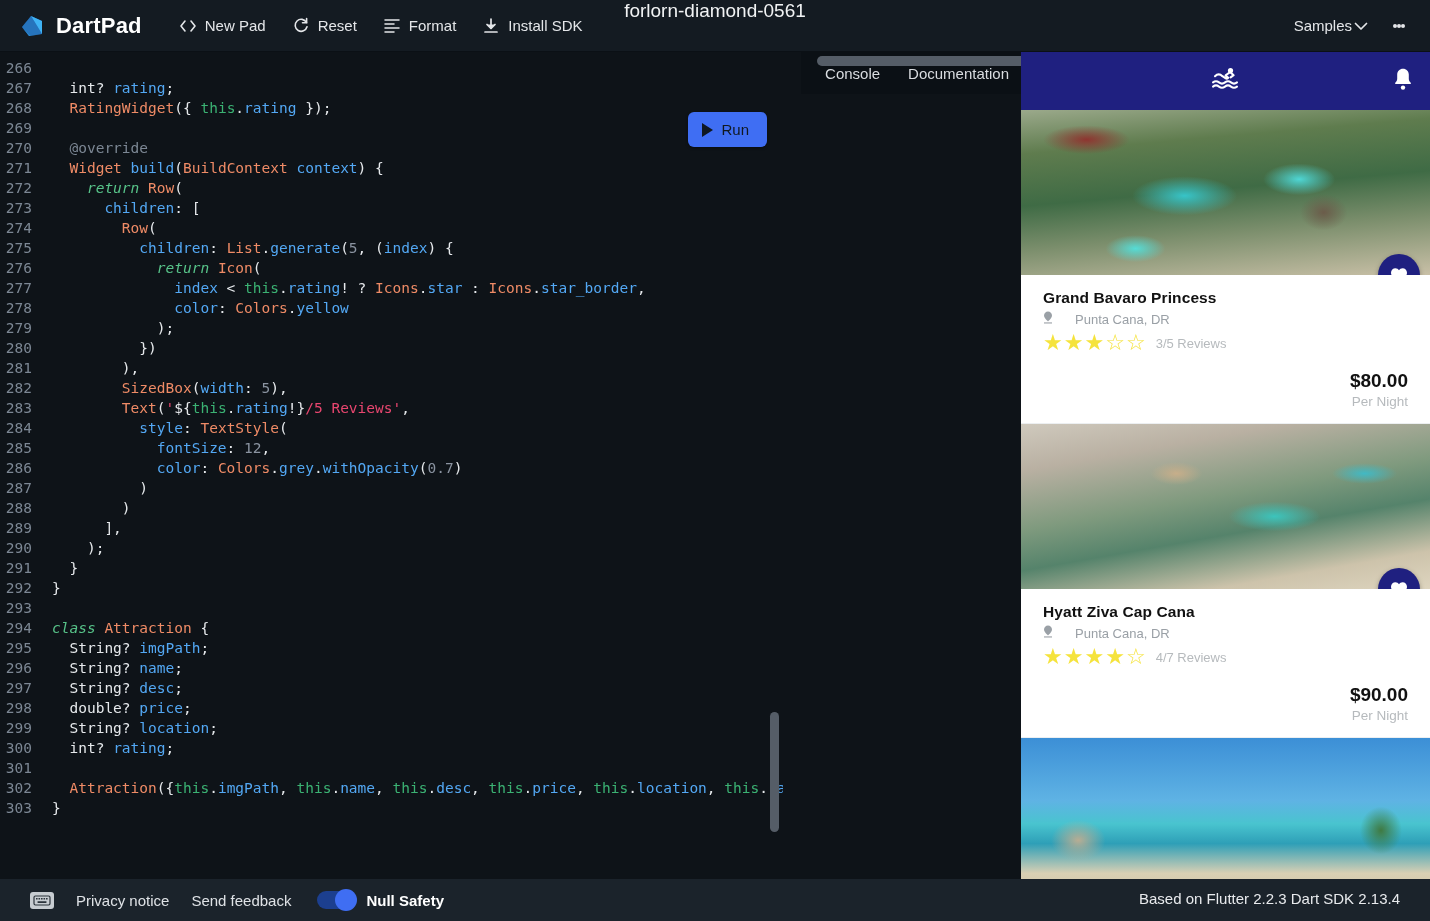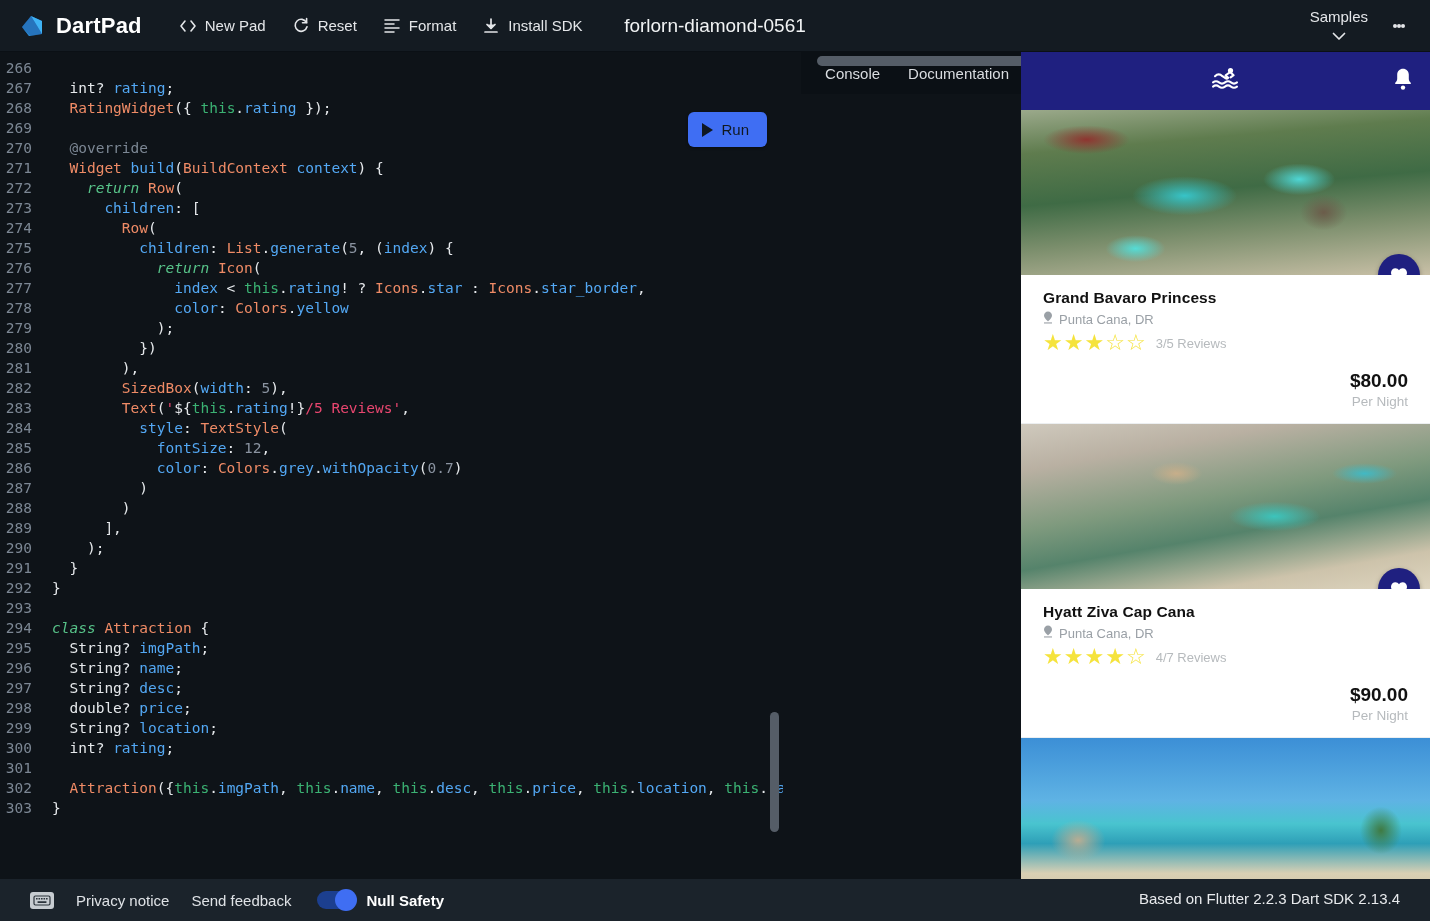--- a/index.html
+++ b/index.html
@@ -8,38 +8,38 @@
     font-family:"Liberation Sans", sans-serif;
     background:#0e1318;
     color:#e8eaed;
     -webkit-font-smoothing:antialiased;
   }
   .app { width:1430px; height:921px; display:flex; flex-direction:column; }
 
   
   .header {
     height:52px; background:#141b22; flex:0 0 52px;
-    display:flex; align-items:center; position:relative;
+    display:flex; position:relative;
     border-bottom:1px solid #0b1015;
   }
   .logo-wrap { display:flex; align-items:center; margin-left:18px; }
   .dart-logo { width:28px; height:28px; position:relative; }
   .brand { font-size:22px; font-weight:bold; letter-spacing:.2px; margin-left:10px; color:#fff; }
   .hdr-actions { display:flex; align-items:center; margin-left:26px; gap:4px; }
   .hdr-btn {
     display:flex; align-items:center; gap:8px; padding:6px 11px;
     border-radius:4px; cursor:pointer; color:#e4e6e9; font-size:15px; white-space:nowrap;
   }
   .hdr-ico { display:inline-flex; width:18px; height:18px; align-items:center; justify-content:center; }
   .pad-title {
     position:absolute; left:0; right:0; text-align:center;
     font-size:19px; color:#f1f3f4; pointer-events:none;
   }
   .hdr-right { margin-left:auto; display:flex; align-items:center; gap:4px; margin-right:14px; position:relative; z-index:2; }
-  .samples-btn { display:flex; align-items:center; gap:2px; padding:6px 10px; border-radius:4px; cursor:pointer; font-size:15px; color:#e4e6e9;flex-direction:column; }
+  .samples-btn { display:flex; align-items:center; gap:2px; padding:6px 10px; border-radius:4px; cursor:pointer; font-size:15px; color:#e4e6e9; }
   .kebab { width:34px; height:34px; display:flex; align-items:center; justify-content:center; border-radius:50%; cursor:pointer; }
   .kebab span { display:block; width:4px; height:4px; border-radius:50%; background:#e4e6e9; margin:2px 0; }
 
   
   .body { flex:1; display:flex; min-height:0; }
   .left-col { width:1021px; display:flex; flex-direction:row; min-width:0; background:#0e1318; }
   .right-col { width:409px; display:flex; flex-direction:column; background:#fff; position:relative; }
 
   
   .editor-area { flex:1; position:relative; overflow:hidden; background:#0e1318; }
@@ -119,21 +119,21 @@
   .cards { flex:1; overflow:hidden; background:#fff; }
   .card { position:relative; background:#fff; }
   .card-img { height:165px; margin:0 0 0 0; position:relative; overflow:hidden; }
   .fab {
     position:absolute; right:10px; bottom:-21px; width:42px; height:42px; border-radius:50%;
     background:#1f2080; display:flex; align-items:center; justify-content:center;
     box-shadow:0 2px 5px rgba(0,0,0,.35); cursor:pointer; z-index:3;
   }
   .card-info { padding:14px 22px 0 22px; }
   .hotel-name { font-size:15.5px; font-weight:bold; color:#111; letter-spacing:.1px; }
-  .loc-row { display:flex; align-items:center; gap:6px; margin-top:3px; }
+  .loc-row { display:flex; align-items:center; gap:22px; margin-top:3px; }
   .loc-text { font-size:13px; color:#9aa0a6; }
   .star-row { display:flex; align-items:center; gap:1px; margin-top:4px; }
   .reviews { font-size:13px; color:#b6babd; margin-left:9px; }
   .price-block { text-align:right; padding:16px 22px 14px 0; }
   .price { font-size:19px; font-weight:bold; color:#111; }
   .per-night { font-size:13.5px; color:#b6babd; margin-top:2px; }
   .card-divider { height:1px; background:#eceff1; }
 
   
   .photo1 { width:100%; height:100%;

